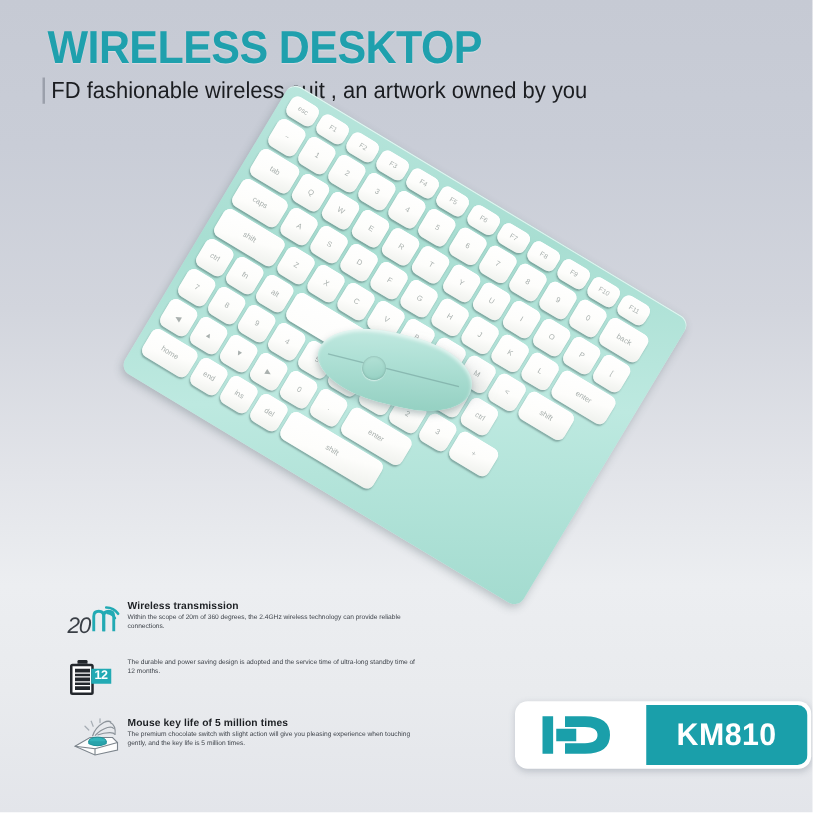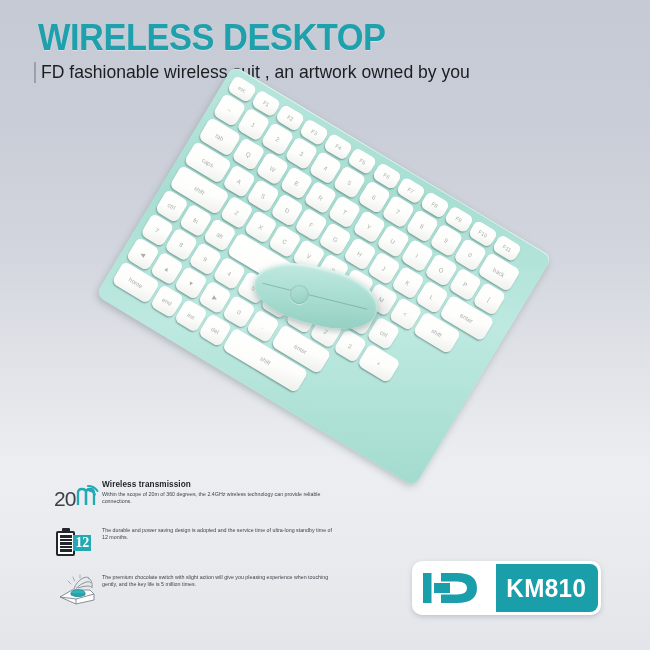--- a/index.html
+++ b/index.html
@@ -188,25 +188,26 @@
   .feat-desc {
     font-size: 5.3px;
     line-height: 7.4px;
     color: #3f444b;
     max-width: 232px;
   }
 
   
   .icon-20m { display: flex; align-items: baseline; }
   .icon-20m .num {
-    font-size: 21px;
+    font-size: 18px;
     font-weight: normal;
     color: #3a3f46;
     letter-spacing: -1px;
     line-height: 1;
+    font-style: italic;
   }
   .icon-20m .wave-m {
     position: relative;
     width: 24px; height: 22px;
     margin-left: 1px;
   }
   
   .icon-batt { position: relative; width: 46px; height: 30px; }
   .batt-outline {
     position: absolute; left: 2px; top: 3px;
@@ -230,35 +231,34 @@
     width: 8px; height: 2.6px;
     background: #23272c;
     border-radius: 1px 1px 0 0;
   }
   .batt-badge {
     position: absolute;
     left: 19px; top: 7px;
     padding: 1px 2.5px;
     background: #22aab4;
     color: #fff;
-    font-size: 14px;
+    font-size: 10px;
     font-weight: bold;
     line-height: 1;
     letter-spacing: -0.3px;
-    font-family: Liberation Serif, serif;
   }
   
   .icon-press { position: relative; width: 46px; height: 34px; }
 
   
   .badge {
     position: absolute;
     left: 412px;
     top: 561px;
-    width: 189px;
+    width: 237px;
     height: 54px;
     border-radius: 10px;
     background: #ffffff;
     box-shadow: 0 2px 5px rgba(90,100,115,0.26);
     padding: 3px;
     box-sizing: border-box;
     display: flex;
     overflow: hidden;
   }
   .badge-inner {
@@ -490,20 +490,21 @@
             <path d="M24 15 Q29 13 34 13 Q37 13 38 14.5" fill="none" stroke="#8d949b" stroke-width="1"></path>
             <path d="M34 5 Q39 7 38 15" fill="none" stroke="#8d949b" stroke-width="1"></path>
 
             <path d="M14 8 L17 11" stroke="#a6adb4" stroke-width="1" stroke-linecap="round"></path>
             <path d="M19 4 L20.5 8" stroke="#a6adb4" stroke-width="1" stroke-linecap="round"></path>
             <path d="M26 2 L26 5" stroke="#a6adb4" stroke-width="1" stroke-linecap="round"></path>
           </svg>
         </div>
       </div>
       <div class="feat-text">
+        <div class="feat-title">Mouse key life of 5 million times</div>
         <div class="feat-desc">The premium chocolate switch with slight action will give you pleasing experience when touching gently, and the key life is 5 million times.</div>
       </div>
     </div>
 
   </div>
 
   <div class="badge">
     <div class="badge-inner">
       <div class="badge-left">
         <svg width="76" height="38" viewBox="0 0 76 38">

